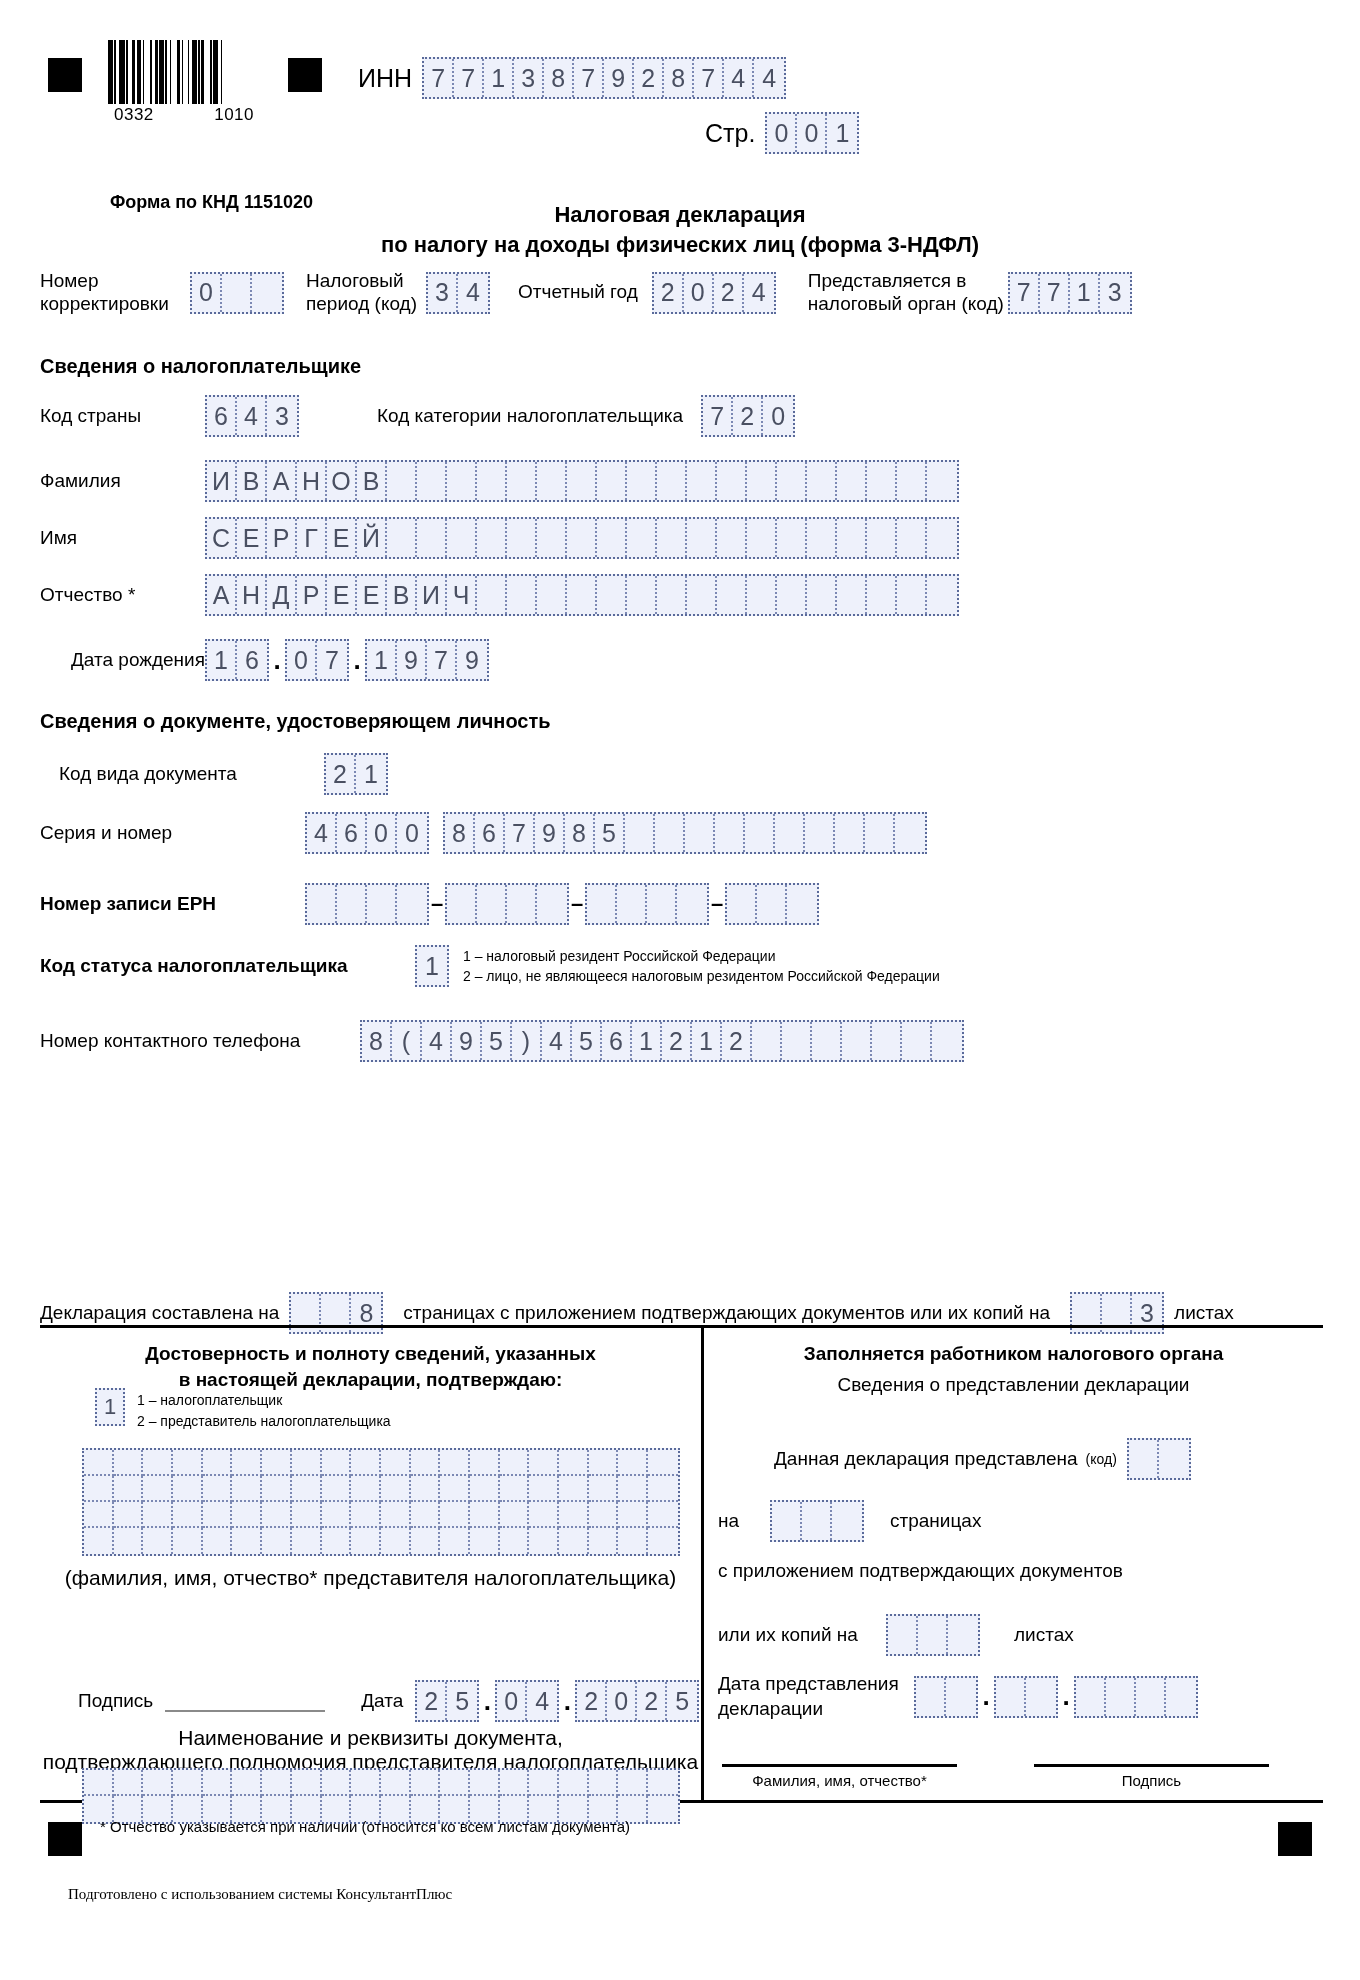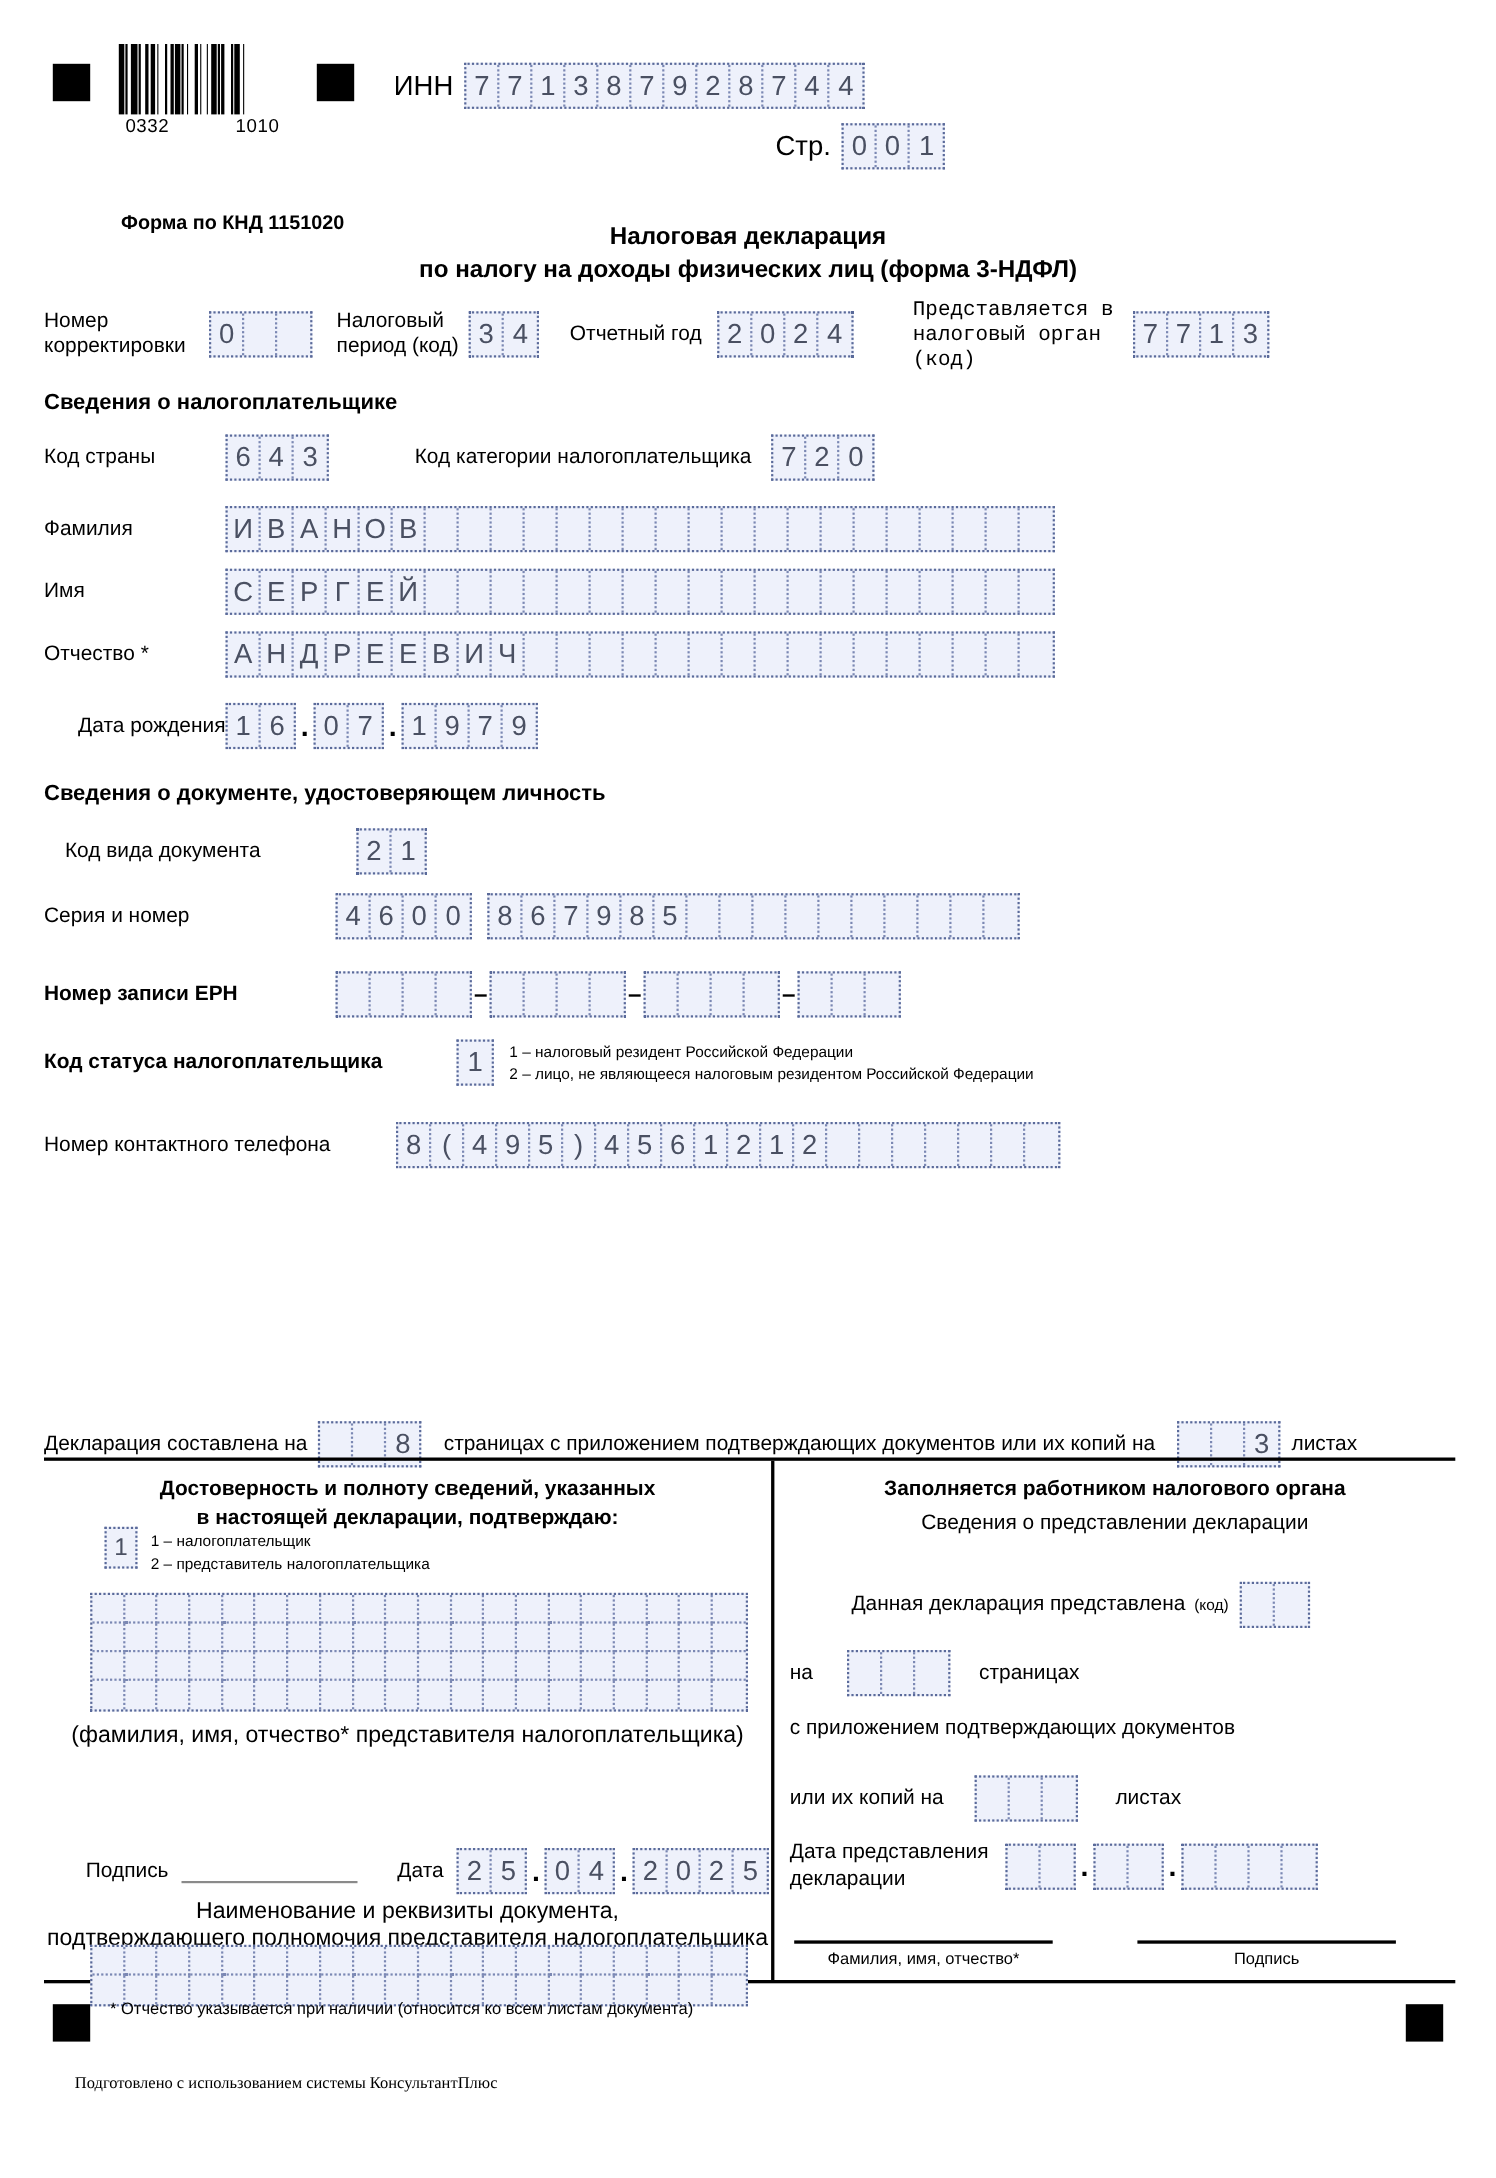--- a/index.html
+++ b/index.html
@@ -108,21 +108,21 @@
     position: absolute; left: 40px; top: 270px;
     width: 1290px;
     display: flex; align-items: center;
   }
   .rowfields .lbl {
     font-size: 19px; line-height: 1.2;
   }
   .f-num { width: 150px; }
   .f-per { width: 120px; margin-left: 22px; }
   .f-year { margin-left: 28px; }
-  .f-org { width: 200px; margin-left: 54px; font-family: Liberation Mono, monospace; }
+  .f-org { width: 200px; margin-left: 32px; }
 
   .sect-head {
     position: absolute; left: 40px;
     font-size: 20px; font-weight: 700;
   }
 
   .frow {
     position: absolute;
     display: flex; align-items: center;
   }

